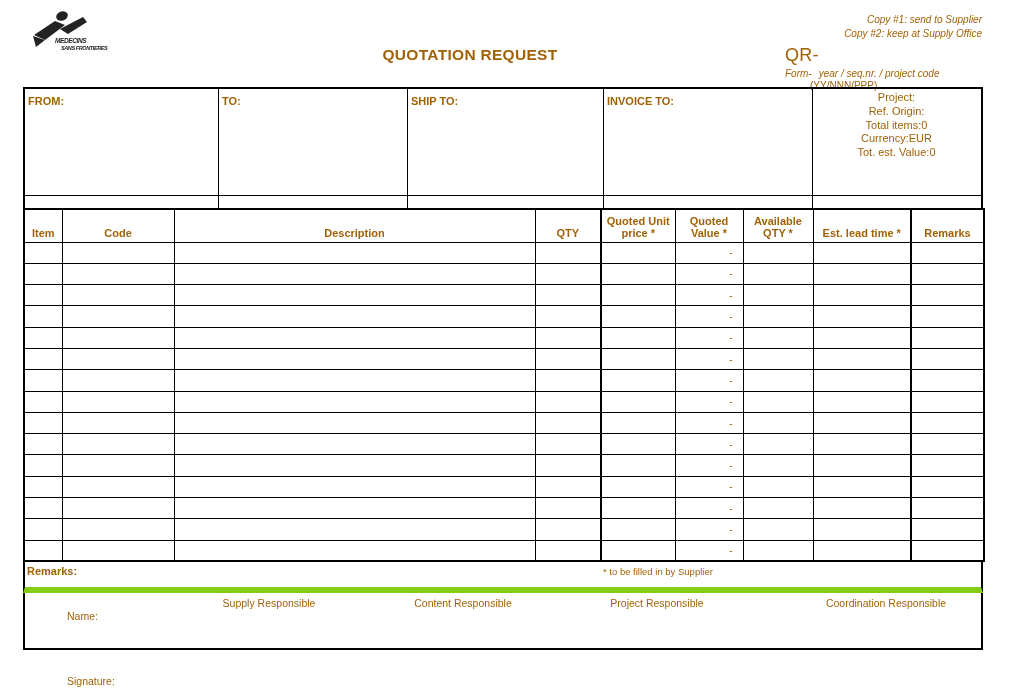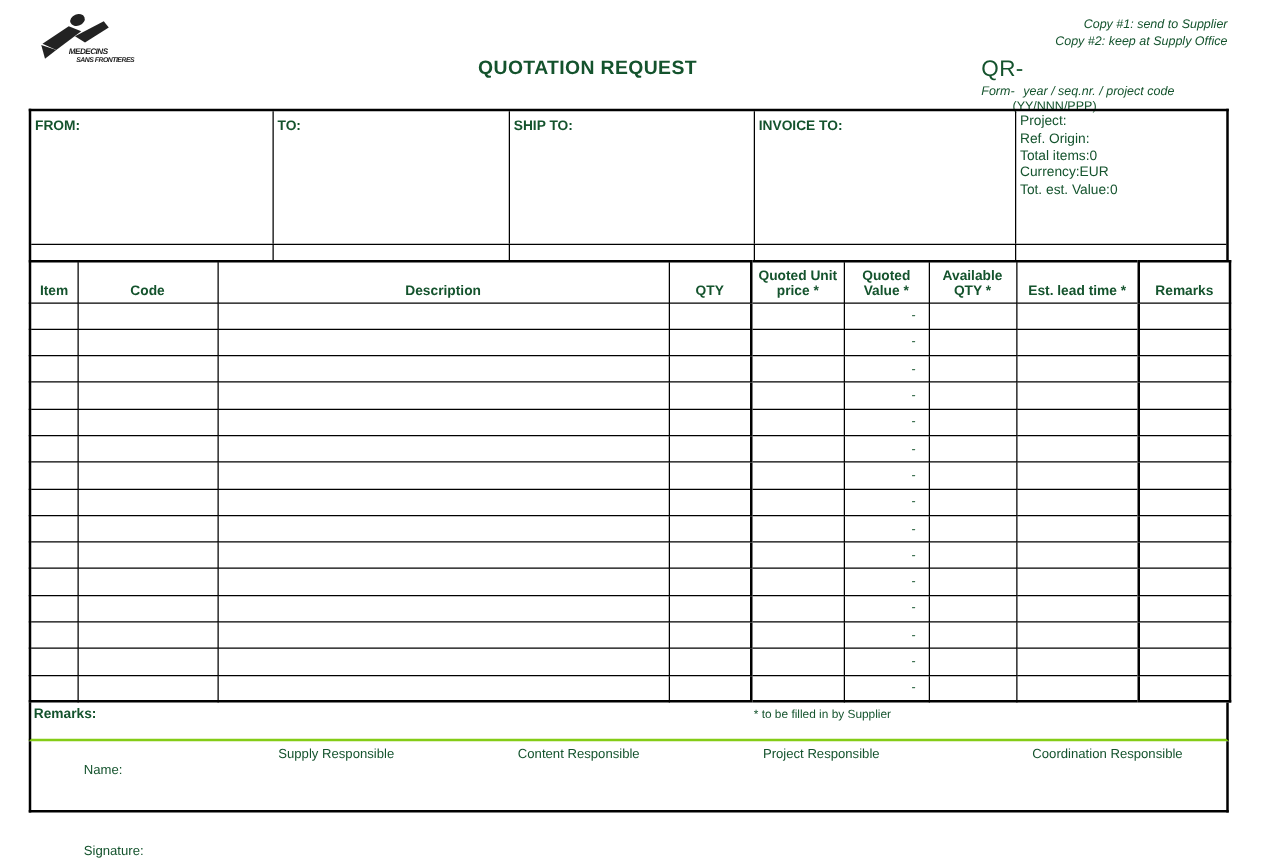--- a/index.html
+++ b/index.html
@@ -1,19 +1,19 @@
 <!DOCTYPE html>
 <html><head>
 <meta charset="utf-8">
 <style>
   * { margin:0; padding:0; box-sizing:border-box; }
   html,body { background:#fff; }
   .page {
     position:relative; width:1024px; height:691px; background:#fff;
-    font-family:"Liberation Sans", sans-serif; color:#14532d; overflow:hidden;
+    font-family:"Liberation Sans", sans-serif; color:#a16207; overflow:hidden;
   }
 
   
   .logo { position:absolute; left:30px; top:8px; width:80px; height:44px; }
   .copy-notes {
     position:absolute; top:13px; right:42px; text-align:right;
     font-style:italic; font-size:10px; line-height:13.5px;
   }
   .doc-title {
     position:absolute; top:46px; left:0; width:940px; text-align:center;
@@ -32,40 +32,40 @@
   .addr { border:2px solid #000; border-bottom:none; }
   .addr-row { display:flex; }
   .addr-main { height:106px; }
   .addr-date { height:14px; border-top:2px solid #000; }
   .addr-spacer { height:13px; border-top:1px solid #000; }
   .c1{width:193px;} .c2{width:189px;} .c3{width:196px;} .c4{width:209px;} .c5{width:173px; flex:1;}
   .acell { border-left:1px solid #000; padding:2px 3px; }
   .addr-row > :first-child { border-left:none; }
   .alabel { font-size:11px; font-weight:bold; }
   .project { padding:2px 0 0 0; }
-  .prow { display:flex; justify-content:flex-start; font-size:11px; line-height:13.8px; padding:0 4px 0 3px; }
+  .prow { display:flex; justify-content:center; font-size:11px; line-height:13.8px; padding:0 4px 0 3px; }
   .dcell { border-left:1px solid #000; font-size:10px; text-align:center; line-height:13px; }
 
   
   table.items { width:960px; border-collapse:collapse; table-layout:fixed; border:2px solid #000; }
   .items th, .items td { border:1px solid #000; }
   .items th {
     height:33px; font-size:11px; font-weight:bold; vertical-align:bottom;
     text-align:center; padding-bottom:2px; line-height:12.5px;
   }
   .items th span { display:block; }
   .items td { height:21.3px; font-size:10px; }
   .col-unit_price { border-left-width:2px !important; }
   .col-lead_time  { border-right-width:2px !important; }
   td.col-value { text-align:right; padding-right:10px; }
 
   
   .remarks-row {
     position:relative; height:31px;
-    border-left:2px solid #000; border-right:2px solid #000; border-bottom:2px solid #84cc16;
+    border-left:2px solid #000; border-right:2px solid #000; border-bottom:6px solid #84cc16;
   }
   .remarks-label { position:absolute; left:2px; top:3px; font-size:11px; font-weight:bold; }
   .footnote { position:absolute; left:578px; top:4px; font-size:9.5px; }
 
   
   .footer {
     position:relative; height:57px;
     border-left:2px solid #000; border-right:2px solid #000; border-bottom:2px solid #000;
   }
   .sig-col { position:absolute; top:4px; transform:translateX(-50%); font-size:10.5px; white-space:nowrap; }

